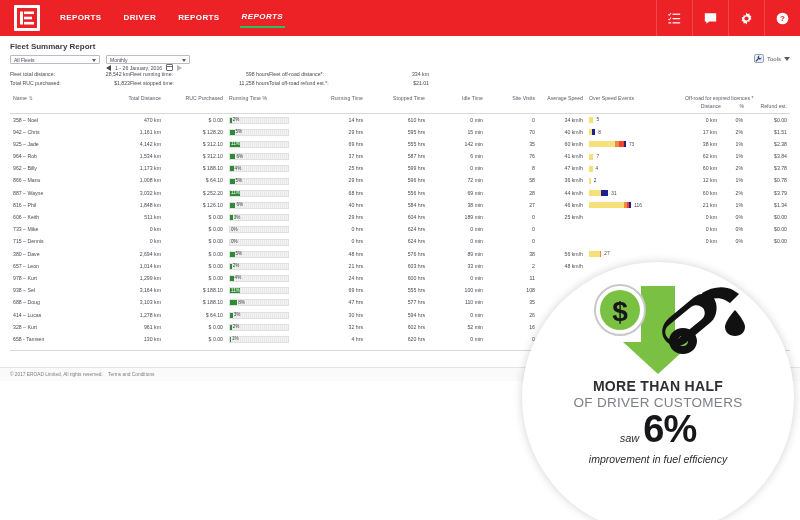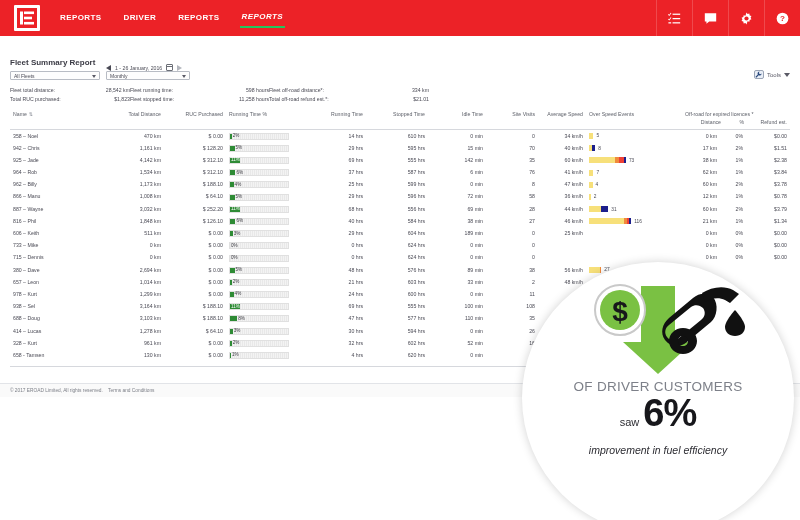--- a/index.html
+++ b/index.html
@@ -28,21 +28,21 @@
   }
   .navlink.active { border-bottom:2px solid #22c55e;font-style:italic; }
   .navicons { position:absolute; right:0; top:0; height:36px; display:flex; }
   .navicon {
     width:36px; height:36px; display:flex; align-items:center; justify-content:center;
     cursor:pointer; border-left:1px solid rgba(255,255,255,.18);
   }
   .navicon svg { display:block; }
   
   .page { padding:6px 10px 0 10px; position:relative; }
-  .titlerow { display:flex; align-items:flex-start; justify-content:space-between;margin-top:16px; }
+  .titlerow { display:flex; align-items:flex-start; justify-content:space-between; }
   .rep-title { font-size:8px; font-weight:bold; color:#3c3c46; margin:0 0 4px 0; }
   .toolsbtn {
     display:flex; align-items:center; gap:3px; cursor:pointer;
     font-size:6px; color:#5a5a66; margin-top:12px;
   }
   .toolsbtn .wrench {
     width:10px; height:9px; border:1px solid #9aa4b5; border-radius:2px;
     background:#e9eef6; display:flex; align-items:center; justify-content:center;
   }
   .caret { width:0;height:0;border-left:3px solid transparent;border-right:3px solid transparent;border-top:4px solid #5a5a66; }
@@ -124,23 +124,23 @@
     border-radius:50%; background:#ffffff;
     box-shadow:0 0 10px rgba(0,0,0,.18);
     display:flex; flex-direction:column; align-items:center;
     padding-top:22px; overflow:hidden;
   }
   .callout-art { width:190px; height:92px; position:relative; }
   .callout-txt { text-align:center; width:200px; margin-top:2px; }
   .ct1 { font-size:14px; font-weight:bold; color:#2d2d33; letter-spacing:.3px; }
   .ct2 { font-size:13.5px; color:#7d8089; letter-spacing:.3px; margin-top:1px; }
   .ct3row { display:flex; align-items:baseline; justify-content:center; gap:4px; margin-top:1px; }
-  .ct3 { font-size:11px; color:#2d2d33; }
+  .ct3 { font-size:11px; font-style:italic; color:#2d2d33; }
   .ct4 { font-size:38px; font-weight:bold; color:#17171b; line-height:.95; letter-spacing:-1px; }
-  .ct5 { font-size:10.5px; font-style:italic; color:#2d2d33; margin-top:13px; }
+  .ct5 { font-size:10.5px; font-style:italic; color:#2d2d33; margin-top:6px; }
 </style>
 </head>
 <body>
 
 <div class="topnav">
   <div class="logo">
     <svg width="20" height="20" viewBox="0 0 20 20">
       <rect x="0" y="0" width="20" height="20" fill="#ec2227"></rect>
       <rect x="3" y="3.5" width="3" height="13" fill="#ffffff"></rect>
       <rect x="7" y="3.5" width="10" height="2.6" fill="#ffffff"></rect>
@@ -631,20 +631,21 @@
         <path d="M150 13 c-6-5-14-4-20 1 l-24 20 c-7 6-9 15-4 22 c5 7 15 8 22 2 l24-20 c6-5 8-18 2-25 Z
                  M140 24 c3 4 2 9-2 12 l-22 18 c-4 3-9 3-12-1 c-3-4-2-9 2-12 l22-18 c4-3 9-2 12 1 Z"></path>
         <path d="M139 9 c9-6 22-8 31-3 l6 4 -9 9 -5-3 c-6-3-14-2-20 2 Z"></path>
         <path d="M120 44 c8 0 14 6 14 13 c0 7-6 13-14 13 c-8 0-14-6-14-13 c0-7 6-13 14-13 Z
                  M120 52 c-3 0-5 2-5 5 c0 3 2 5 5 5 c3 0 5-2 5-5 c0-3-2-5-5-5 Z"></path>
         <path d="M172 26 c0 0 10 11 10 17 c0 5-4 9-10 9 c-6 0-10-4-10-9 c0-6 10-17 10-17 Z"></path>
       </g>
     </svg>
   </div>
   <div class="callout-txt">
+    <div class="ct1">MORE THAN HALF</div>
     <div class="ct2">OF DRIVER CUSTOMERS</div>
     <div class="ct3row">
       <span class="ct3">saw</span>
       <span class="ct4">6%</span>
     </div>
     <div class="ct5">improvement in fuel efficiency</div>
   </div>
 </div>
 
 </body></html>

